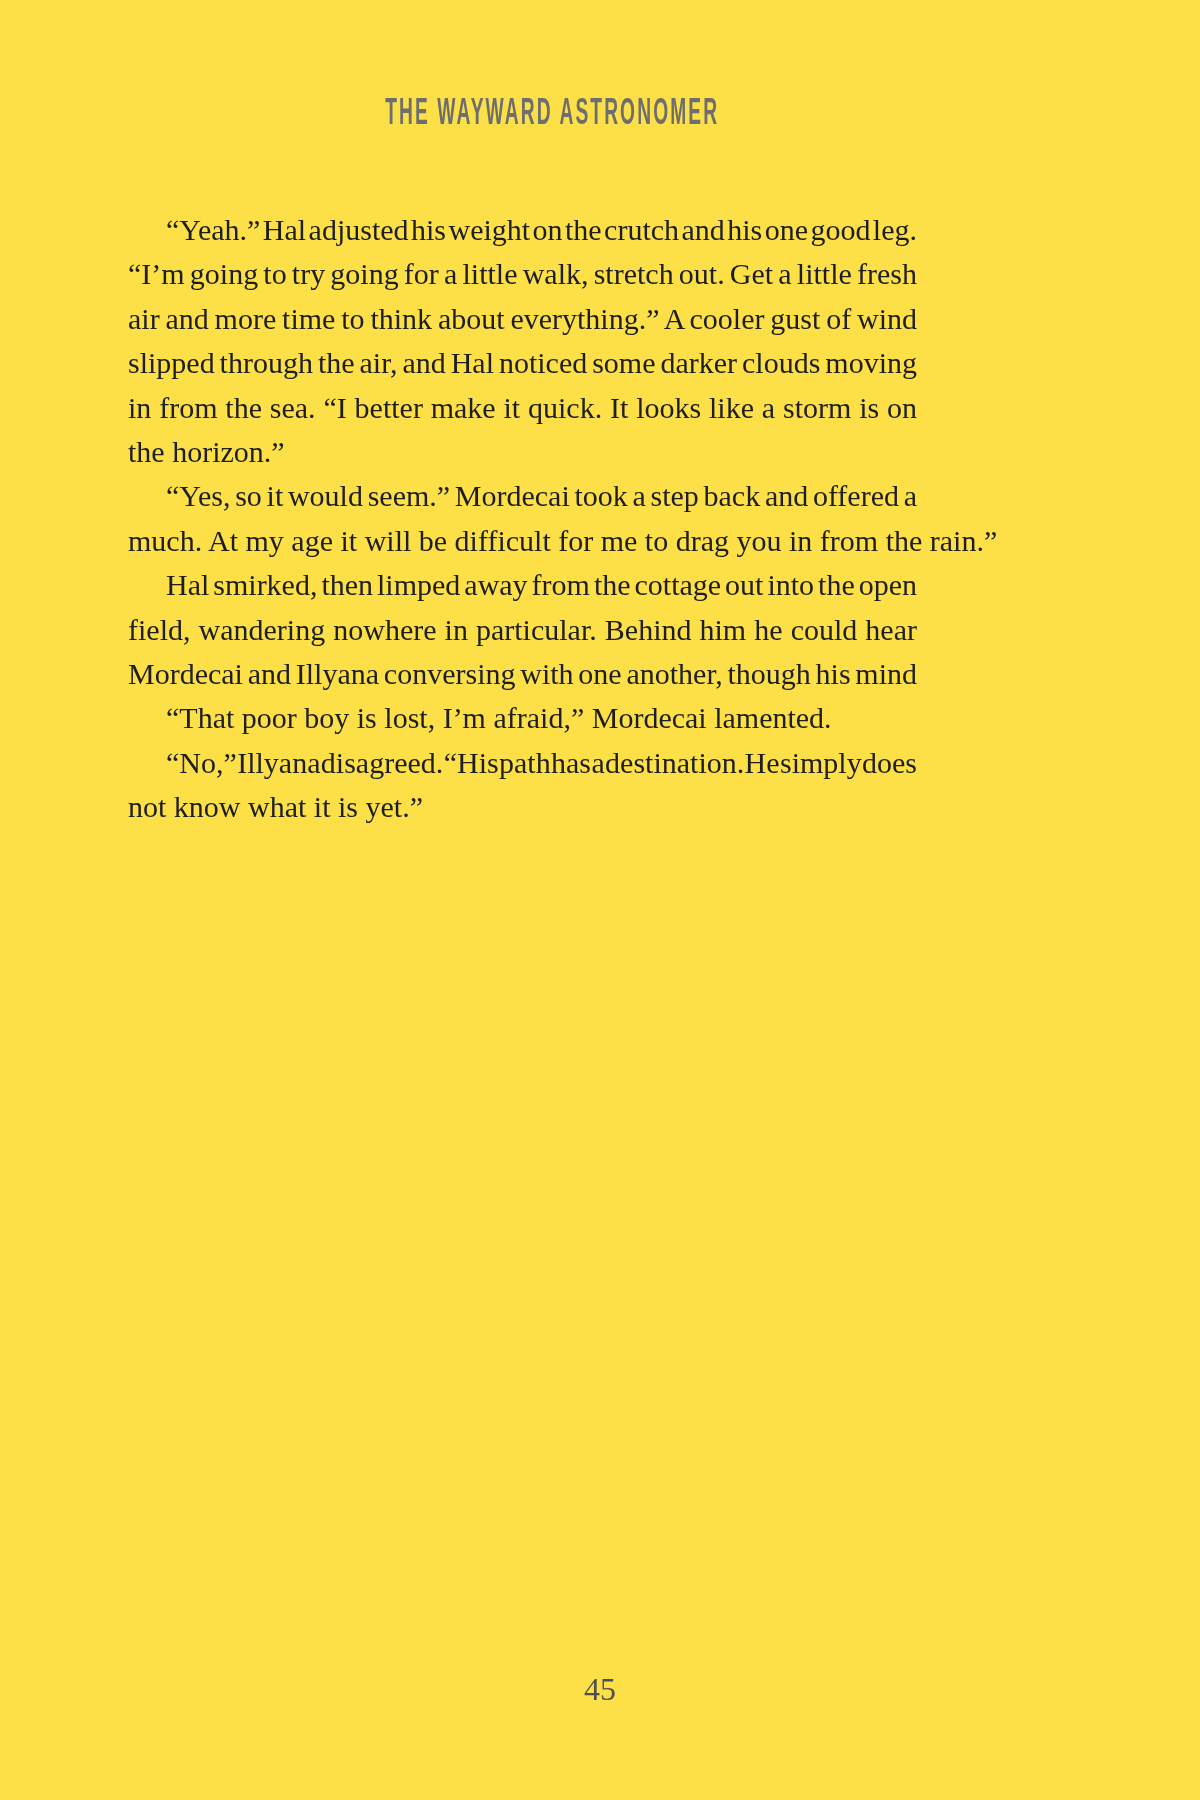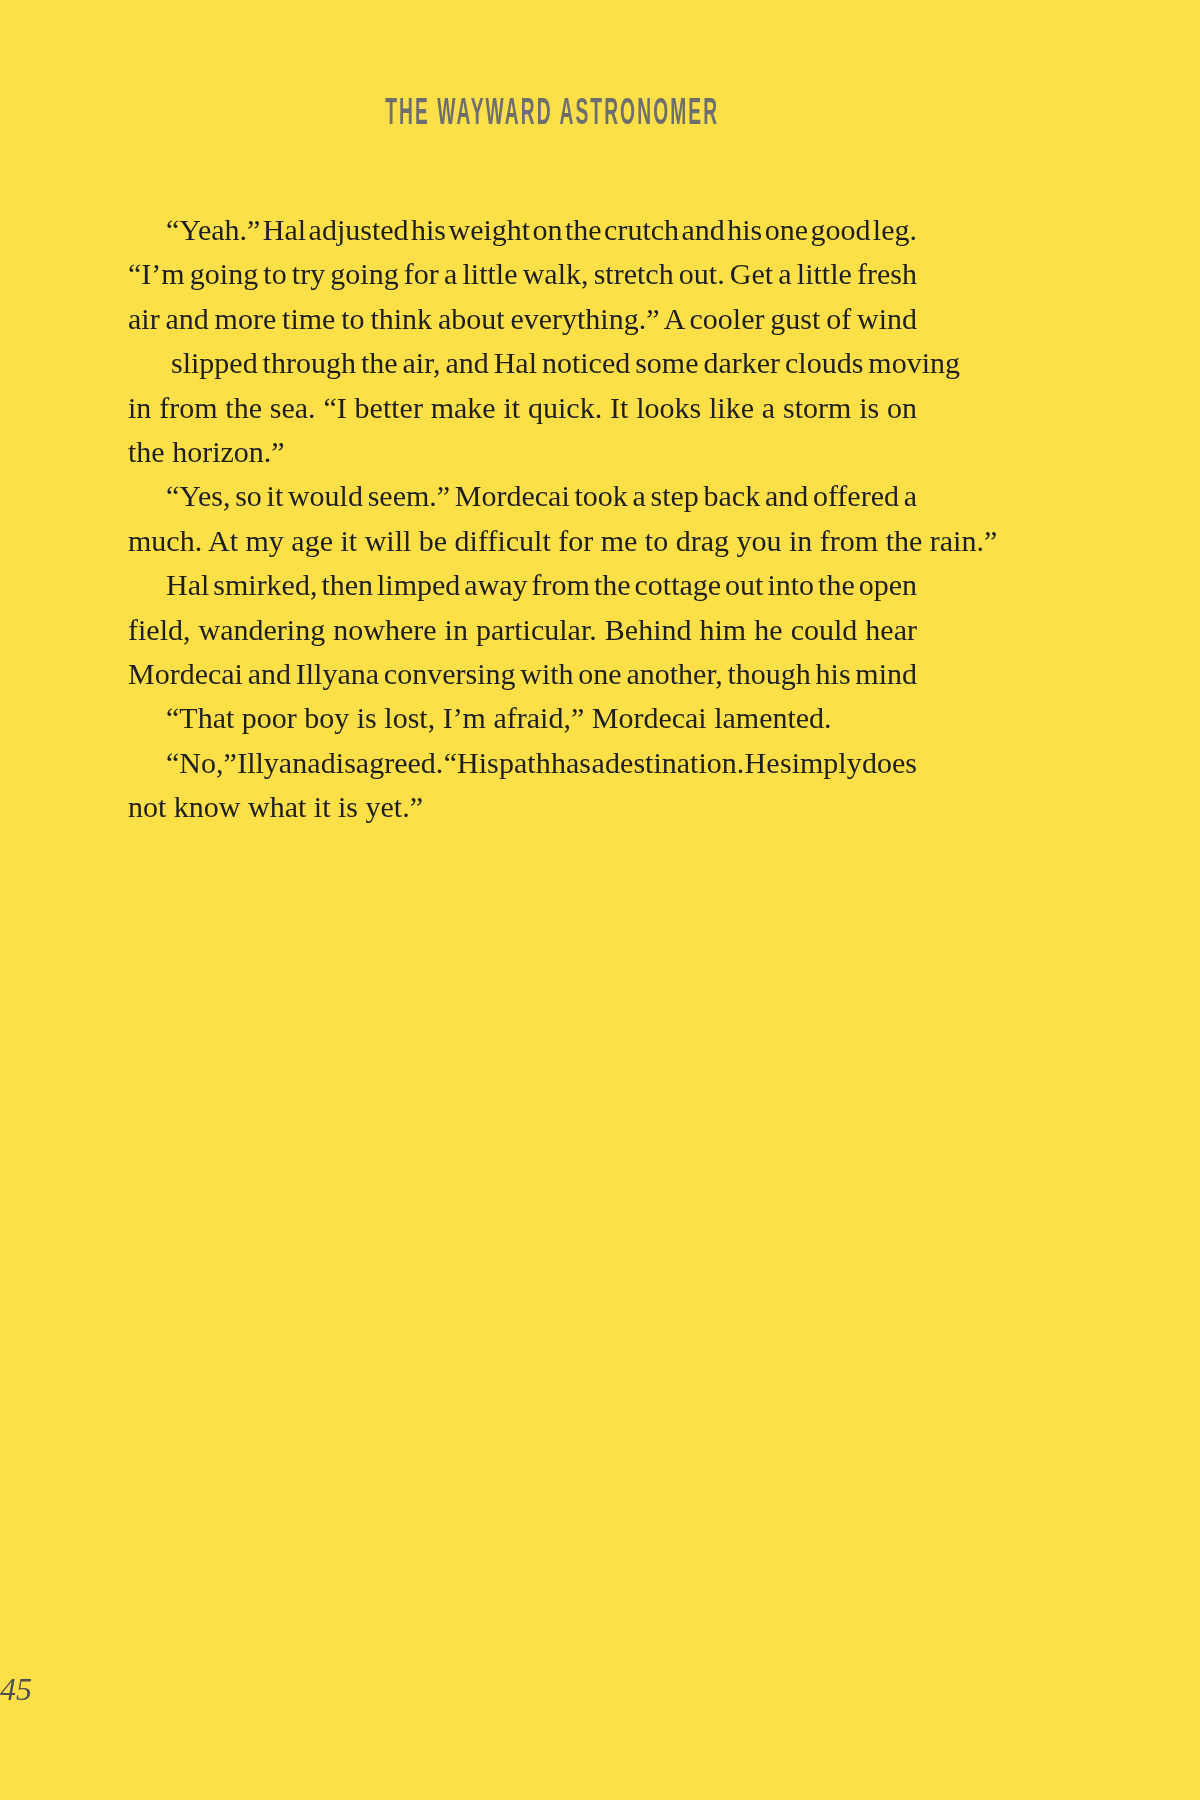--- a/index.html
+++ b/index.html
@@ -49,40 +49,40 @@
   .line {
     white-space: nowrap;
     height: 44.4px;
   }
   .line.first { padding-left: 38px; }
   .folio {
     position: absolute;
     top: 1673px;
     left: 0;
     width: 1200px;
+    text-align: center;
     font-size: 32px;
     line-height: 32px;
     color: #4f4f4f;
-    font-style: italic;
   }
 </style>
 </head>
 <body>
 
 <div class="page">
   <div class="running-header">
     <span class="running-header-text">THE WAYWARD ASTRONOMER</span>
   </div>
 
   <div class="body-text" id="body-text">
       <div class="para">
         <div class="line first just" style="word-spacing: -5.0651px; margin-top: 28px;"><span>“Yeah.” Hal adjusted his weight on the crutch and his one good leg.</span></div>
         <div class="line just" style="word-spacing: -2.3192px;"><span>“I’m going to try going for a little walk, stretch out. Get a little fresh</span></div>
         <div class="line just" style="word-spacing: -1.66667px; text-align: right;"><span>air and more time to think about everything.” A cooler gust of wind</span></div>
-        <div class="line just" style="word-spacing: -2.54531px; margin-left: 43px;"><span>slipped through the air, and Hal noticed some darker clouds moving</span></div>
+        <div class="line just" style="word-spacing: -2.54531px;"><span>slipped through the air, and Hal noticed some darker clouds moving</span></div>
         <div class="line just" style="word-spacing: 0.334375px;"><span>in from the sea. “I better make it quick. It looks like a storm is on</span></div>
         <div class="line"><span>the horizon.”</span></div>
       </div>
       <div class="para">
         <div class="line first just" style="word-spacing: -2.79297px;"><span>“Yes, so it would seem.” Mordecai took a step back and offered a</span></div>
         <div class="line"><span>much. At my age it will be difficult for me to drag you in from the rain.”</span></div>
       </div>
       <div class="para">
         <div class="line first just" style="word-spacing: -3.52699px;"><span>Hal smirked, then limped away from the cottage out into the open</span></div>
         <div class="line just" style="word-spacing: 0.564236px;"><span>field, wandering nowhere in particular. Behind him he could hear</span></div>

